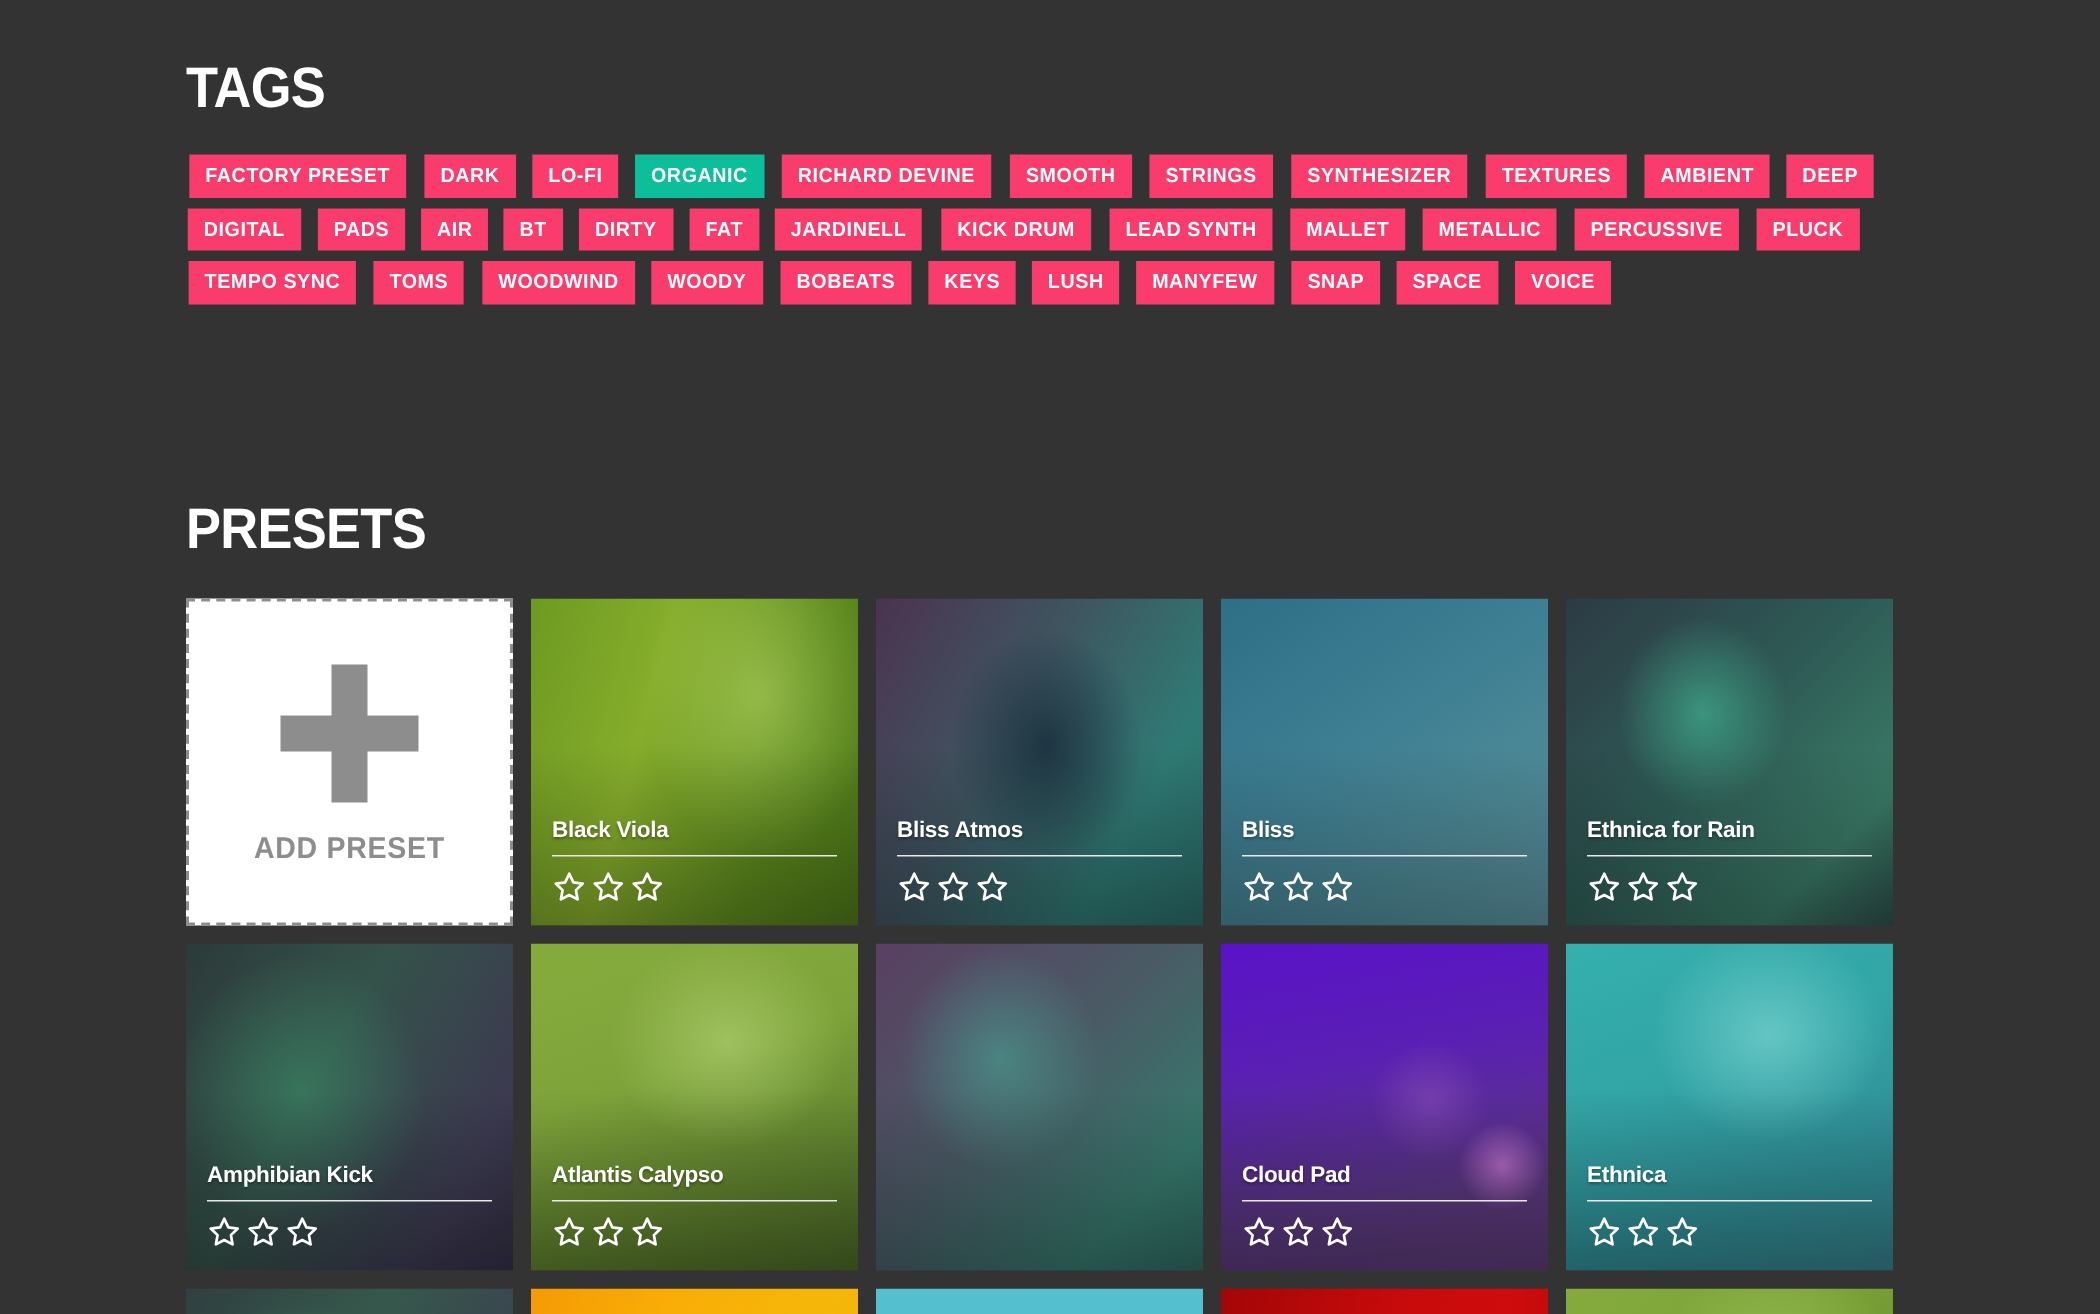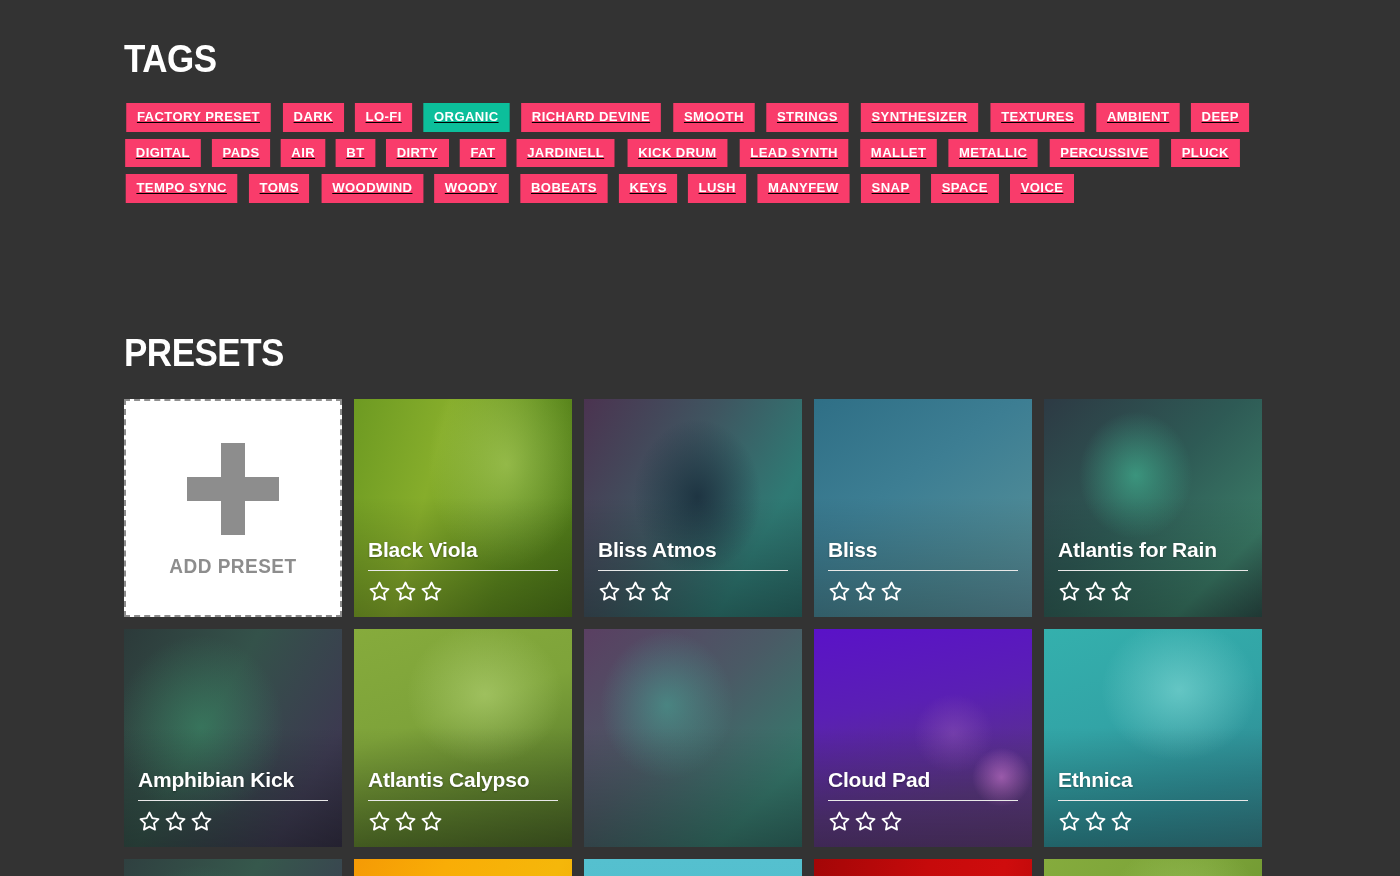--- a/index.html
+++ b/index.html
@@ -19,21 +19,21 @@
     letter-spacing: -0.5px;
     text-transform: uppercase;
     font-stretch: condensed;
     transform: scaleX(0.92);
     transform-origin: left center;
   }
 
   
   .tags-section { position: absolute; left: 124px; top: 38px; width: 1160px; }
   .tags-title { margin-bottom: 22px; }
-  .tag-list { display: flex; flex-wrap: wrap; gap: 7px 9px; width: 1158px; text-decoration: underline; }
+  .tag-list { display: flex; flex-wrap: wrap; gap: 7px 9px; width: 1158px; }
   .tag {
     background: #f93c6b;
     color: #ffffff;
     font-size: 13.5px;
     font-weight: bold;
     letter-spacing: 0.4px;
     text-transform: uppercase;
     padding: 7px 11px 8px 11px;
     line-height: 1;
     border: none;
@@ -94,21 +94,21 @@
   .art-overlay {
     position: absolute; inset: 0;
     background: linear-gradient(to bottom, rgba(0,0,0,0) 45%, rgba(0,0,0,0.30) 100%);
   }
   .card-body {
     position: absolute;
     left: 14px; right: 14px; bottom: 14px;
   }
   .card-title {
     color: #ffffff;
-    font-size: 21px;
+    font-size: 15px;
     font-weight: bold;
     letter-spacing: -0.2px;
     line-height: 1.05;
     text-shadow: 0 1px 2px rgba(0,0,0,0.35);
     margin-bottom: 8px;
     white-space: nowrap;
   }
   .card-rule {
     height: 1.5px;
     background: #e8e8e8;
@@ -245,21 +245,21 @@
                 </svg></span>
             </div>
           </div>
         </div>
         <div class="card">
           <div class="art" style="background:
       radial-gradient(ellipse 40% 45% at 42% 35%, rgba(70,200,160,.55), transparent 65%),
       linear-gradient(135deg, #2d3a44 0%, #2e5a55 45%, #3a7a66 80%, #2c4f4a 100%);"></div>
           <div class="art-overlay"></div>
           <div class="card-body">
-            <div class="card-title">Atlantis for Rain</div>
+            <div class="card-title">Ethnica for Rain</div>
             <div class="card-rule"></div>
             <div class="stars">
               <span class="star"><svg viewBox="0 0 24 24" width="23" height="23" aria-hidden="true">
   <path d="M12 2.6l2.85 5.95 6.55.9-4.75 4.55 1.15 6.45L12 17.4 6.2 20.45l1.15-6.45L2.6 9.45l6.55-.9z" fill="none" stroke="#ffffff" stroke-width="1.9" stroke-linejoin="round"></path>
                 </svg></span>
               <span class="star"><svg viewBox="0 0 24 24" width="23" height="23" aria-hidden="true">
   <path d="M12 2.6l2.85 5.95 6.55.9-4.75 4.55 1.15 6.45L12 17.4 6.2 20.45l1.15-6.45L2.6 9.45l6.55-.9z" fill="none" stroke="#ffffff" stroke-width="1.9" stroke-linejoin="round"></path>
                 </svg></span>
               <span class="star"><svg viewBox="0 0 24 24" width="23" height="23" aria-hidden="true">
   <path d="M12 2.6l2.85 5.95 6.55.9-4.75 4.55 1.15 6.45L12 17.4 6.2 20.45l1.15-6.45L2.6 9.45l6.55-.9z" fill="none" stroke="#ffffff" stroke-width="1.9" stroke-linejoin="round"></path>

